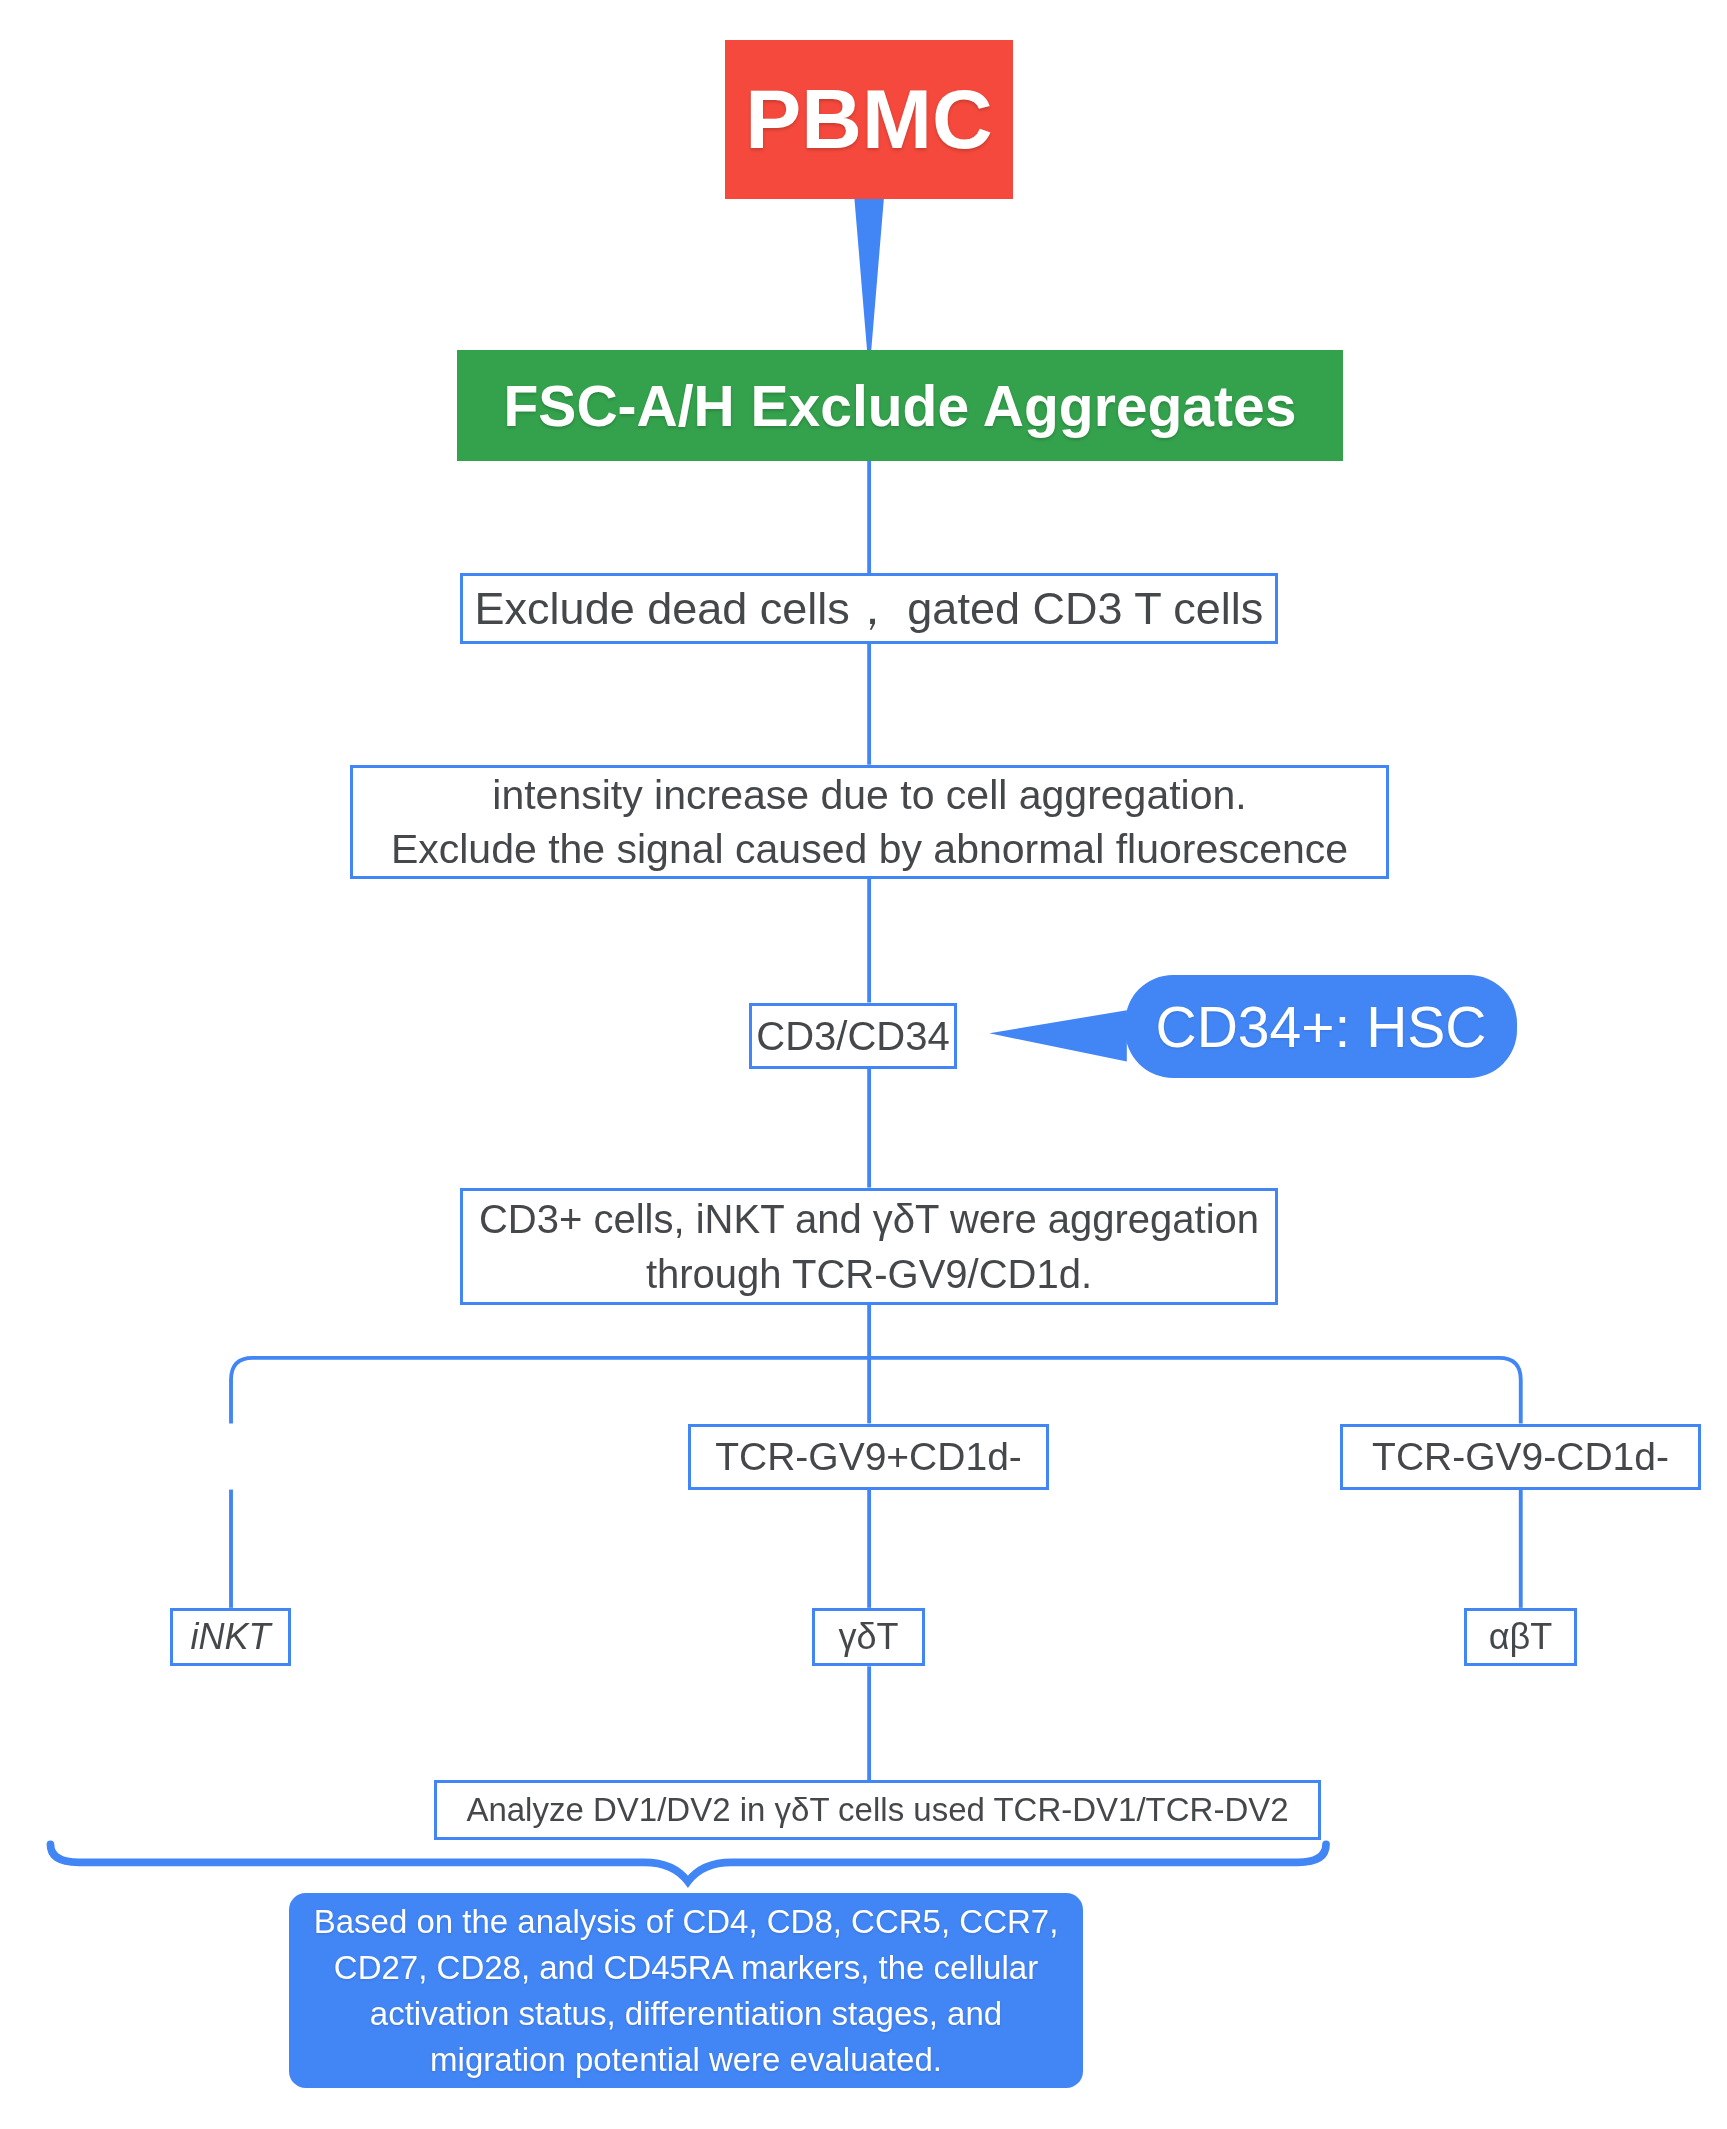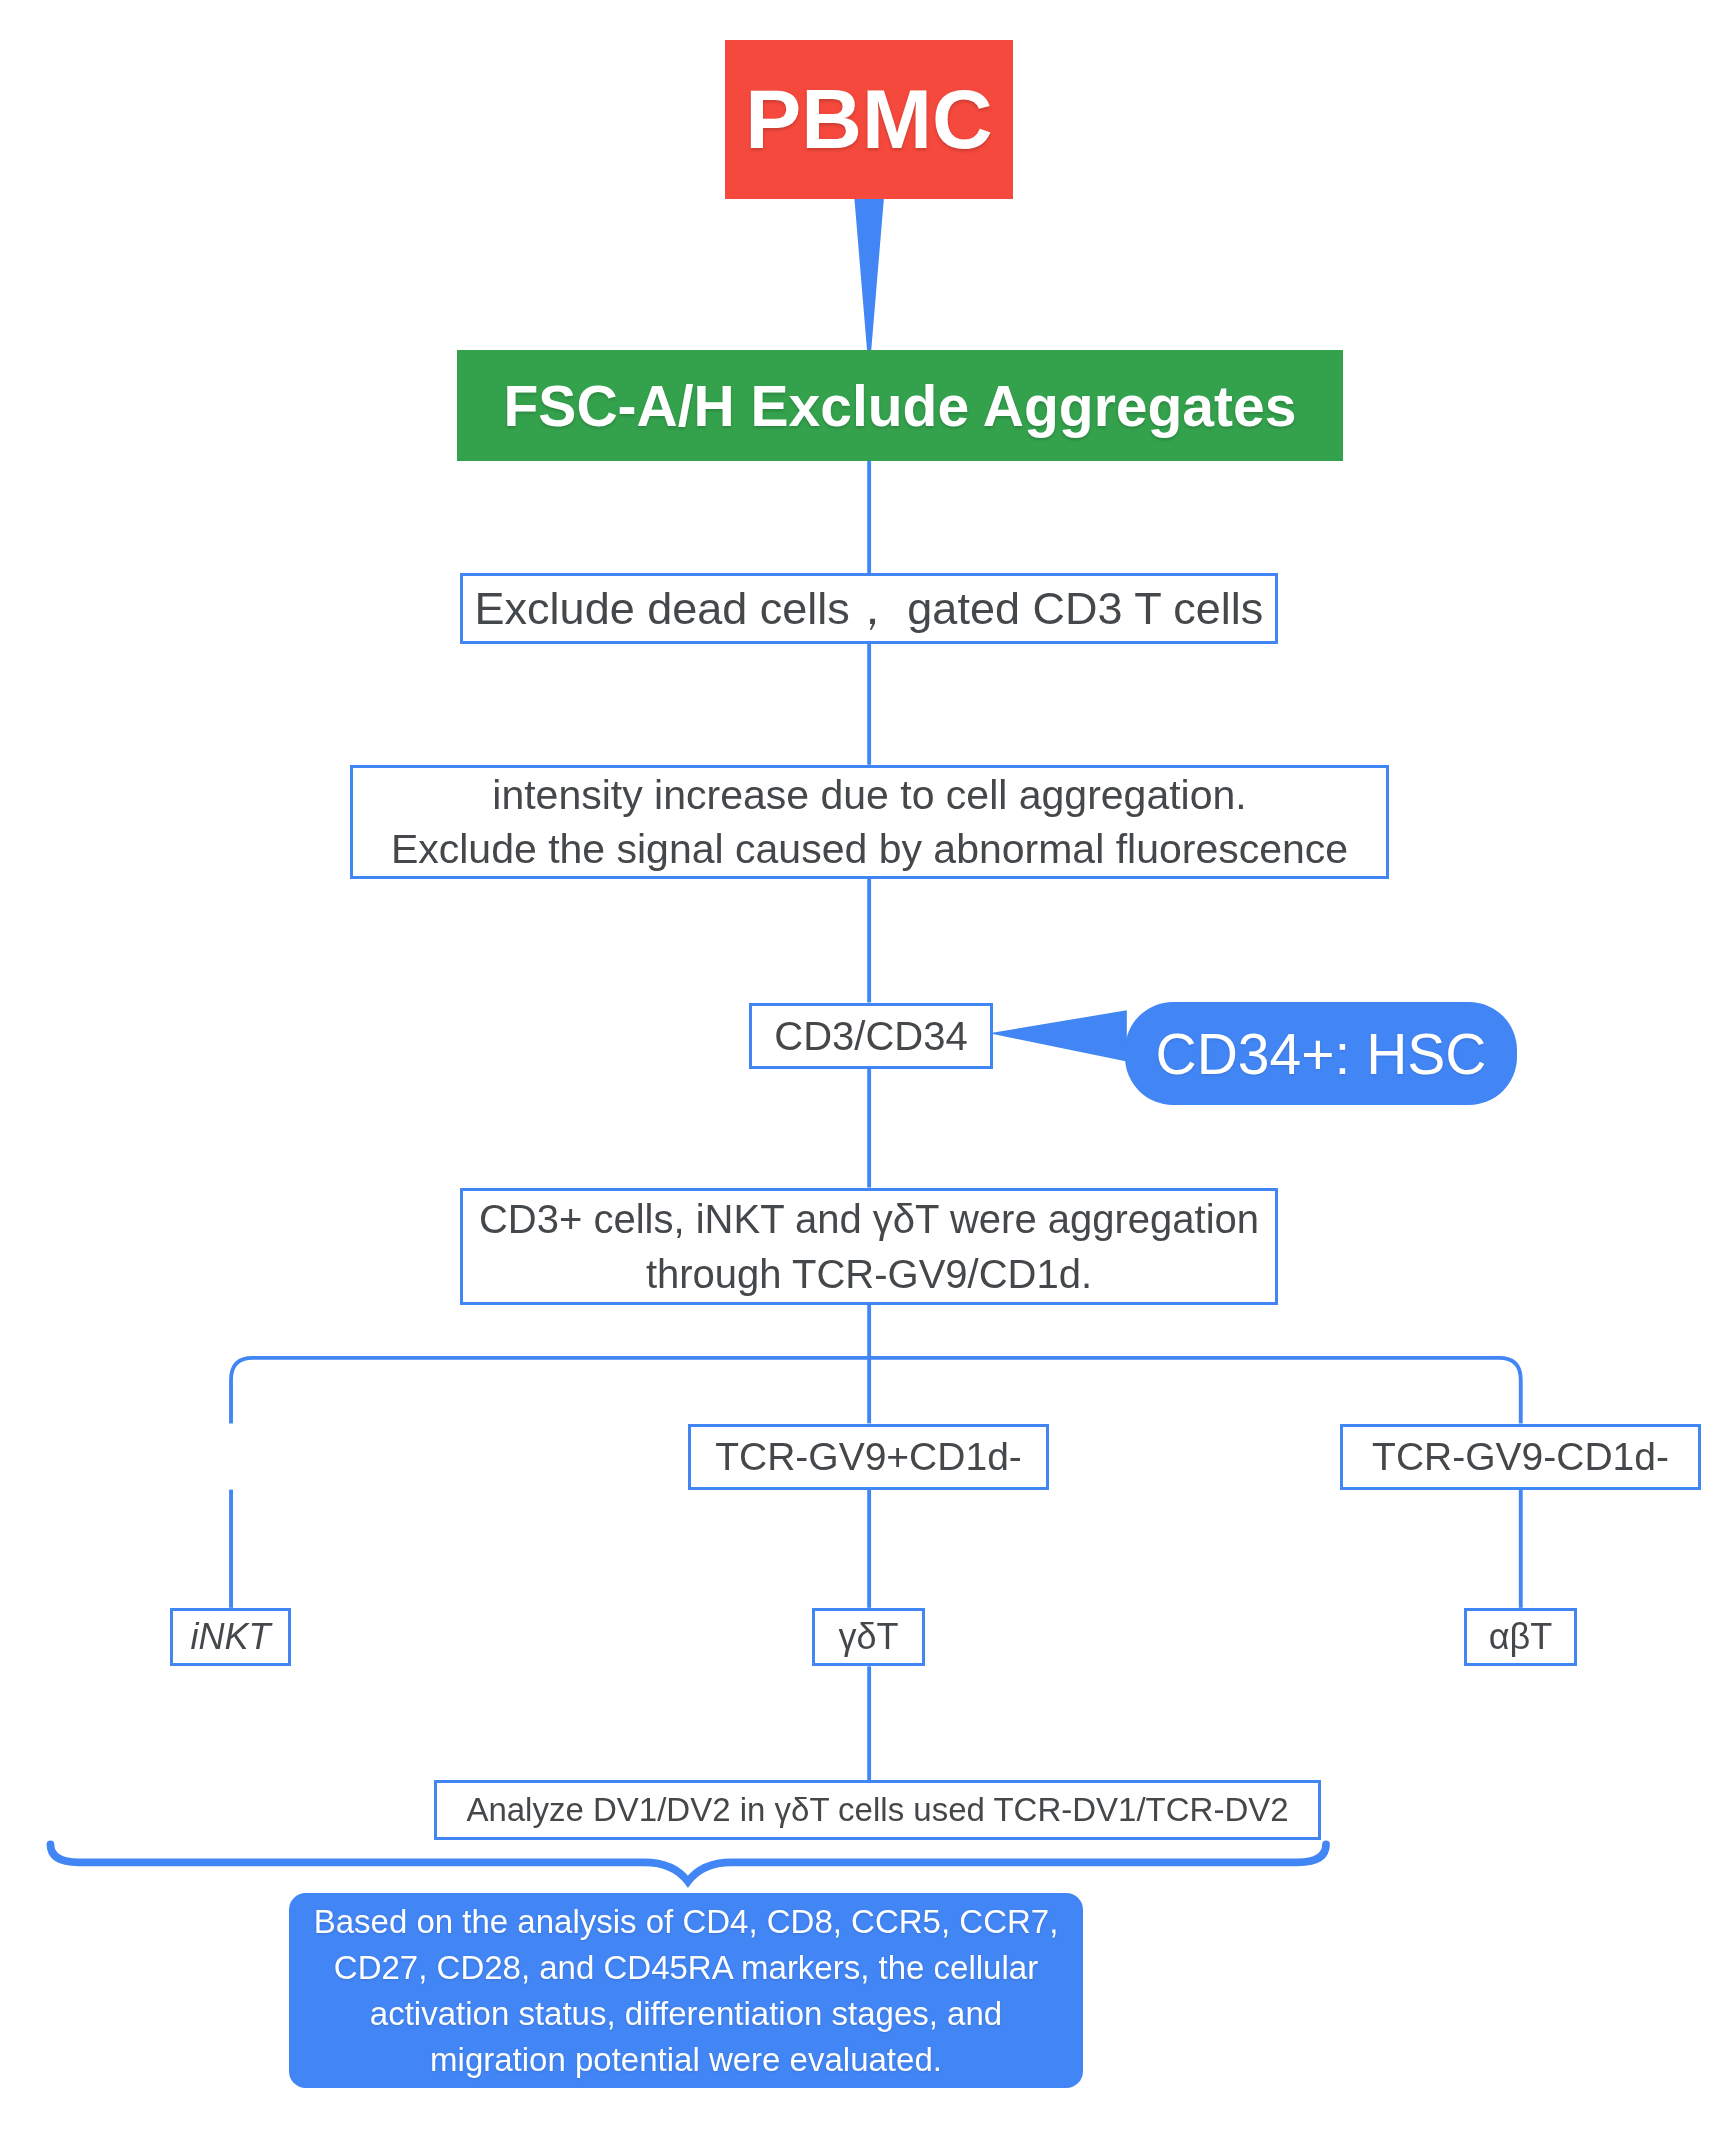--- a/index.html
+++ b/index.html
@@ -85,25 +85,25 @@
 
   <div class="node outlined" style="left:460px;top:573px;width:818px;height:71px;font-size:45px;">
     <span>Exclude dead cells， gated CD3 T cells</span>
   </div>
 
   <div class="node outlined" style="left:350px;top:765px;width:1039px;height:114px;font-size:41px;line-height:54px;">
     <div>intensity increase due to cell aggregation.</div>
     <div>Exclude the signal caused by abnormal fluorescence</div>
   </div>
 
-  <div class="node outlined" style="left:749px;top:1003px;width:244px;height:66px;font-size:40px;">
+  <div class="node outlined" style="left:749px;top:1003px;width:208px;height:66px;font-size:40px;">
     <span>CD3/CD34</span>
   </div>
 
-  <div class="node filled-blue" style="left:1125px;top:1002px;width:392px;height:103px;font-size:57px;border-radius:48px;text-align:center;">
+  <div class="node filled-blue" style="left:1125px;top:975px;width:392px;height:103px;font-size:57px;border-radius:48px;text-align:center;">
     <span>CD34+: HSC</span>
   </div>
 
   <div class="node outlined" style="left:460px;top:1188px;width:818px;height:117px;font-size:40px;line-height:55px;">
     <div>CD3+ cells, iNKT and γδT were aggregation</div>
     <div>through TCR-GV9/CD1d.</div>
   </div>
 
 
   <div class="node outlined" style="left:688px;top:1424px;width:361px;height:66px;font-size:39px;">

